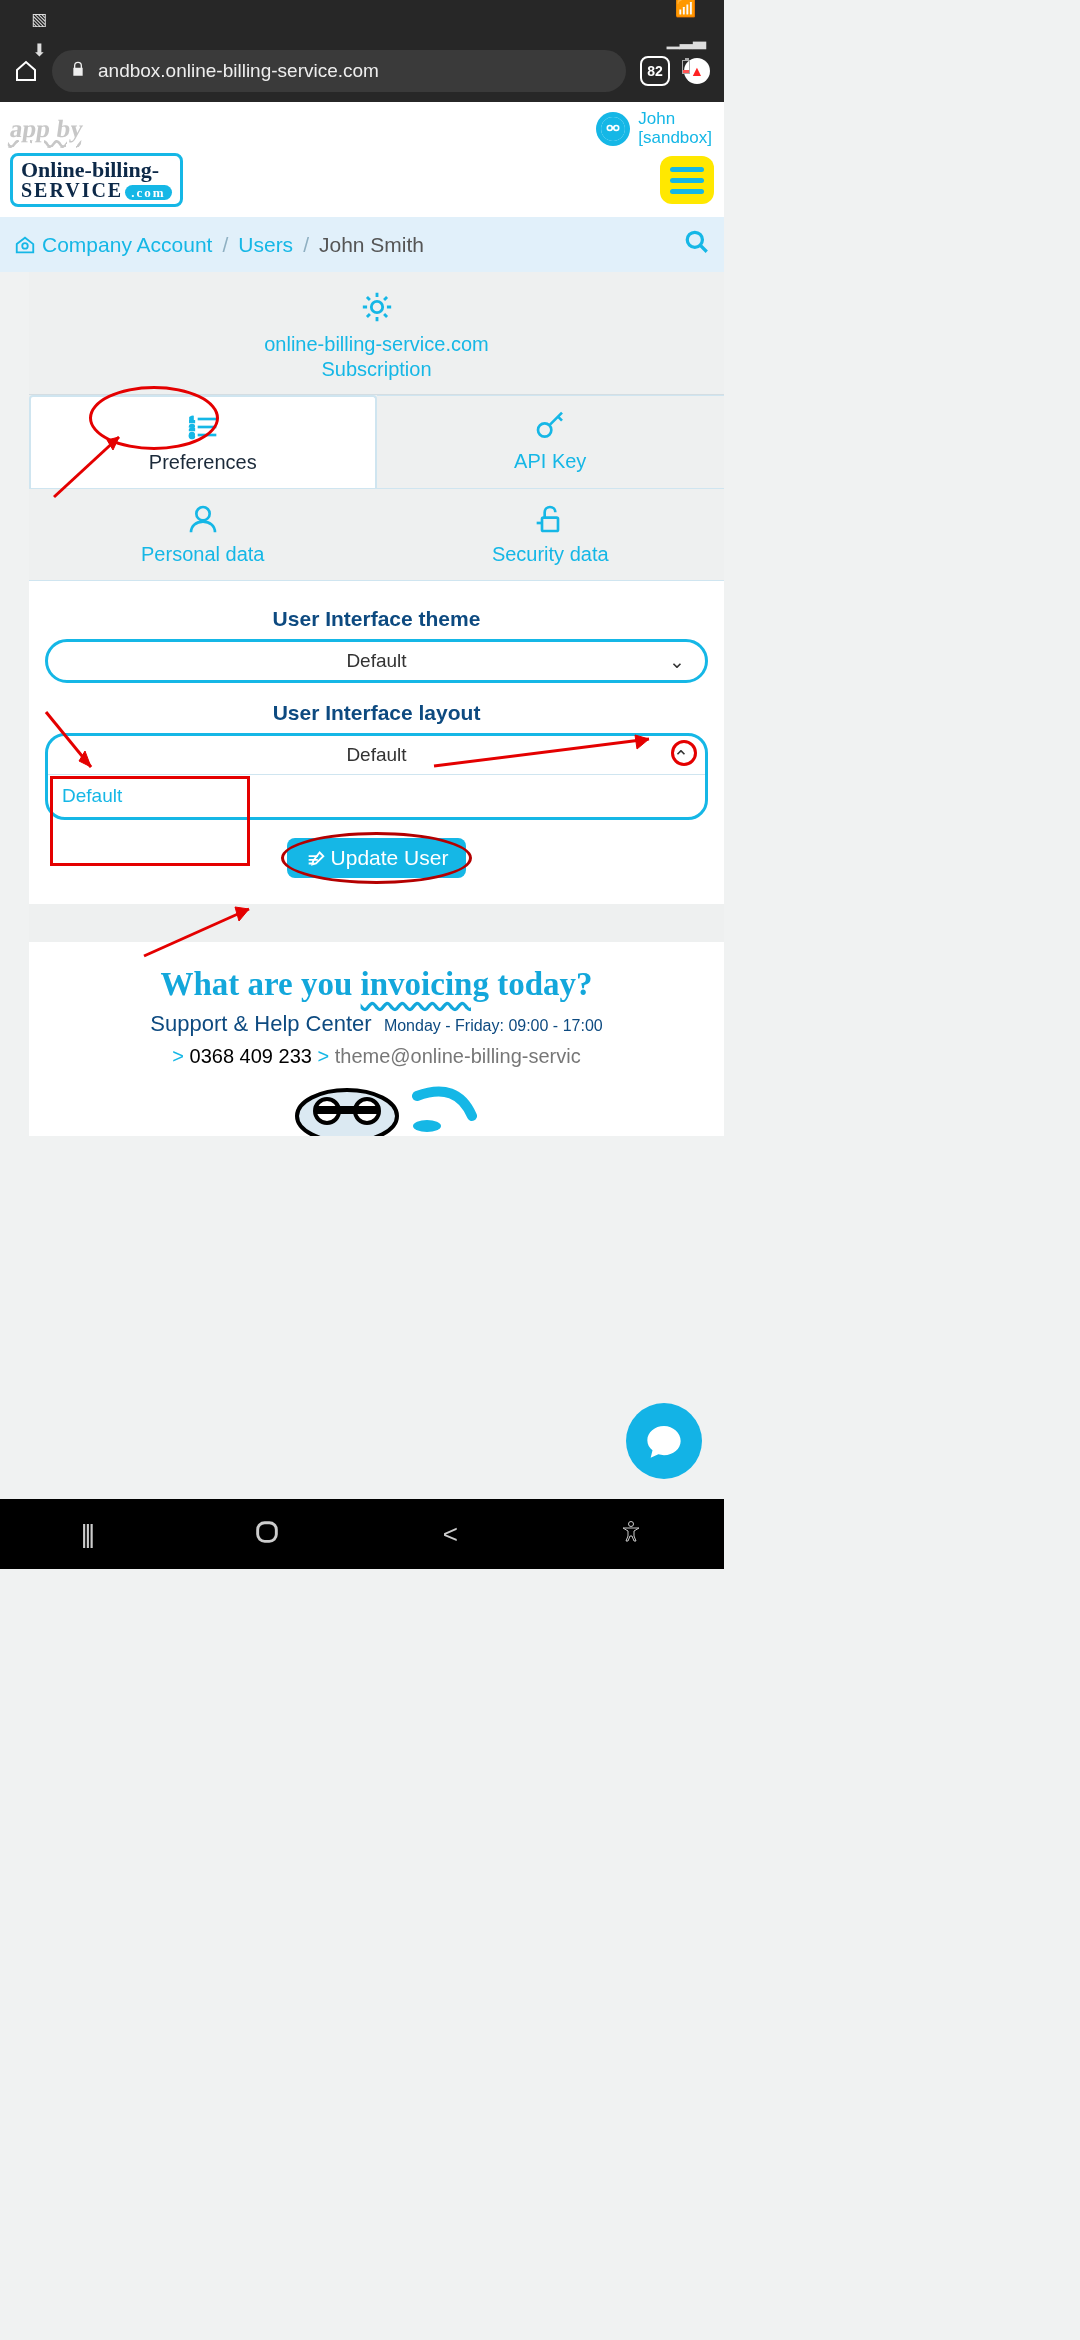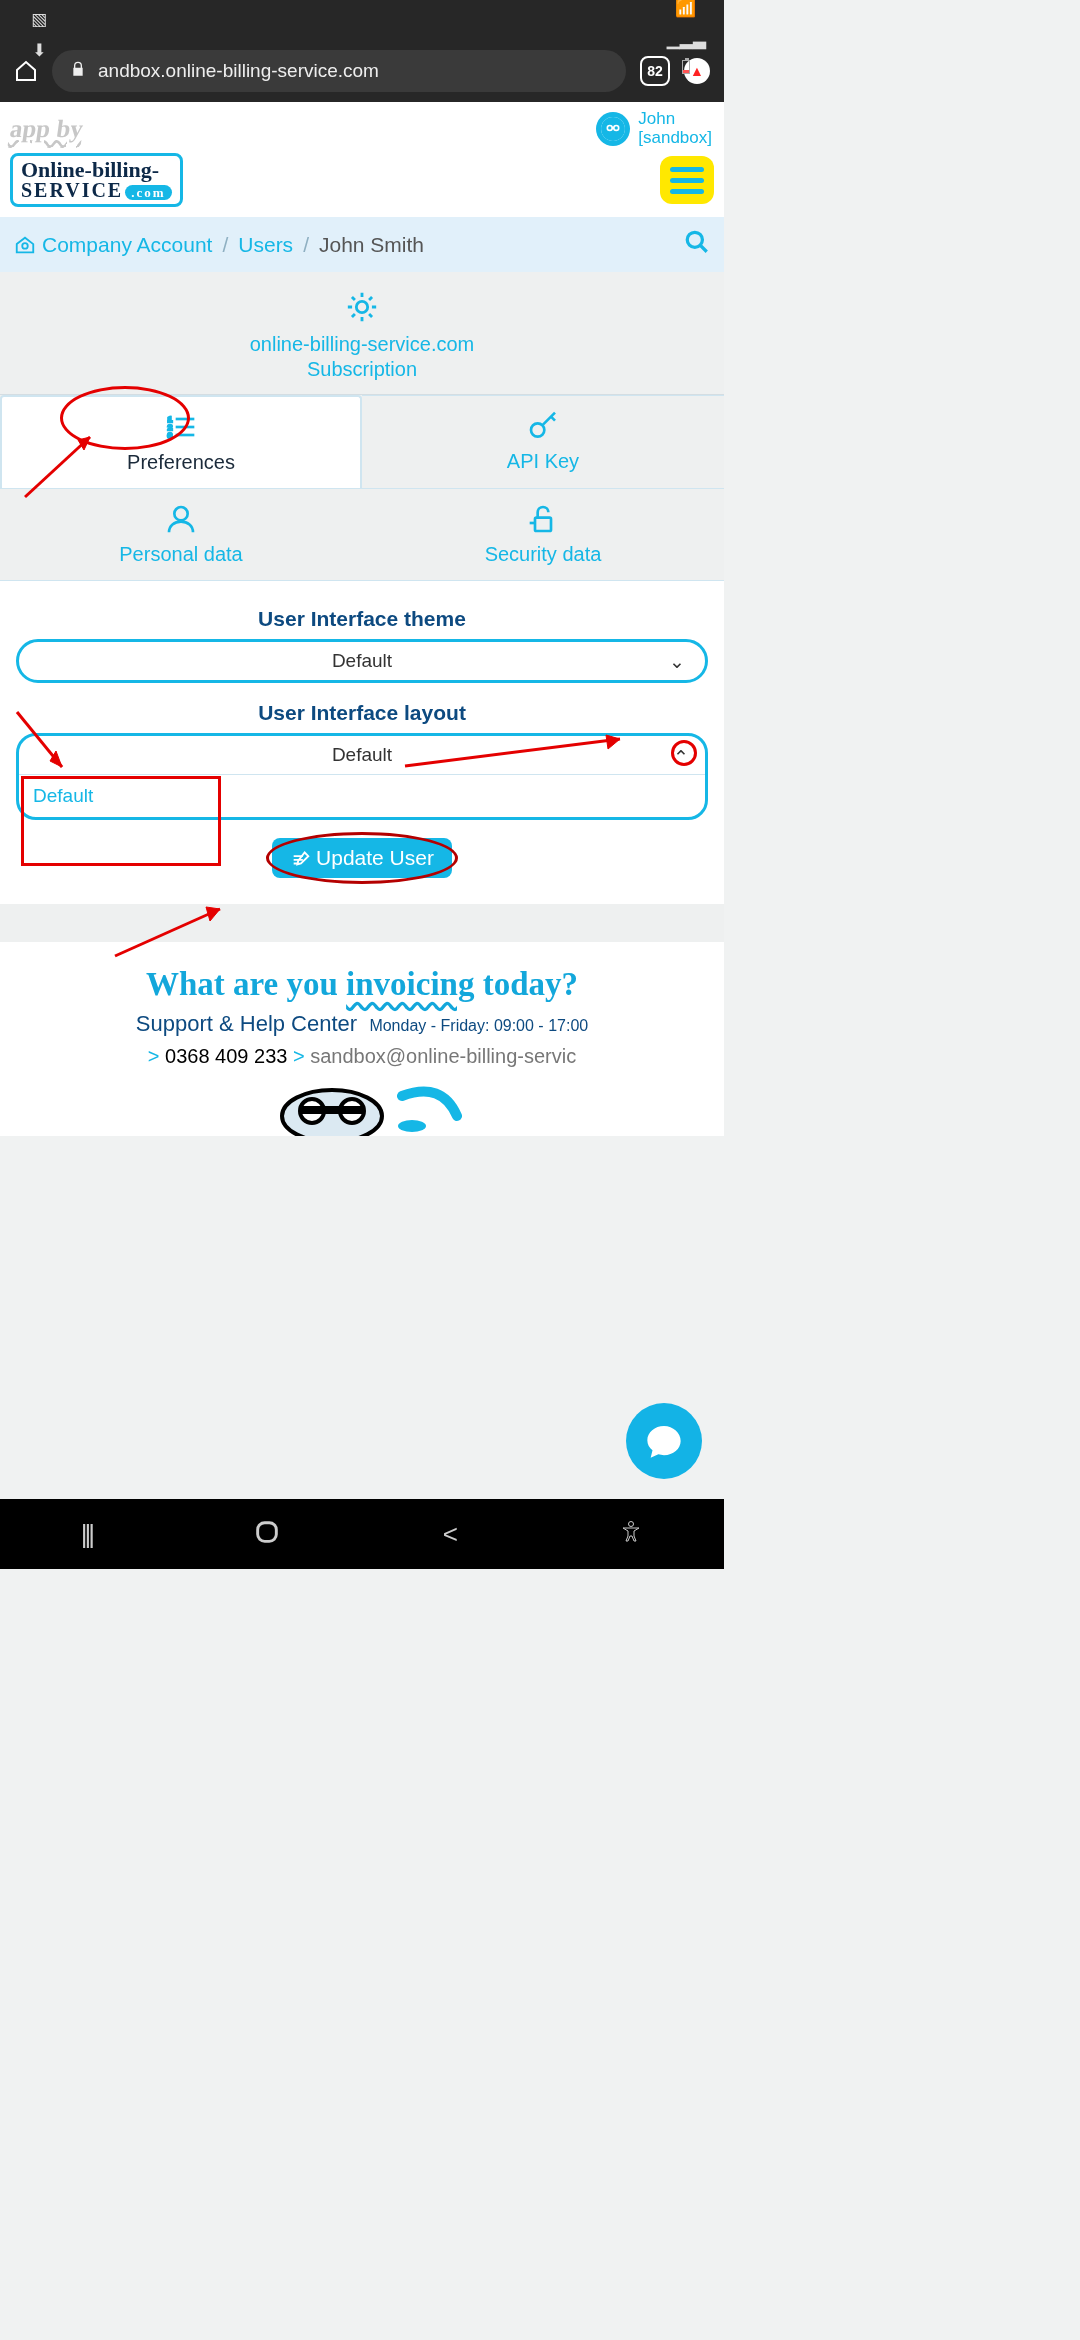--- a/index.html
+++ b/index.html
@@ -281,21 +281,21 @@
   <span class="crumb-sep">/</span>
   <span class="crumb-current">John Smith</span>
   <span class="crumb-search">
     <svg viewBox="0 0 24 24" fill="none" stroke="#15b7e6" stroke-width="3">
         <circle cx="10" cy="10" r="7"></circle>
         <line x1="15" y1="15" x2="21" y2="21"></line>
       </svg>
   </span>
 </div>
 
-<div class="page" style="position:relative;">
+<div class="page" style="position:relative;margin-left:29px;">
 
   <div class="top-tab">
     <div class="tab-icon">
       <svg viewBox="0 0 24 24" fill="none" stroke-width="2">
           <circle cx="12" cy="12" r="4"></circle>
           <path d="M12 2v3M12 19v3M2 12h3M19 12h3M4.9 4.9l2.1 2.1M17 17l2.1 2.1M4.9 19.1l2.1-2.1M17 7l2.1-2.1"></path>
         </svg>
     </div>
     <div class="tab-label">
       <div>online-billing-service.com</div>
@@ -402,21 +402,21 @@
       <span>What are you </span><span class="inv">invoicing</span><span> today?</span>
     </div>
     <div class="support-line">
       <span>Support &amp; Help Center</span>
       &nbsp;<span class="hours">Monday - Friday: 09:00 - 17:00</span>
     </div>
     <div class="contact-line">
       <span class="chev">&gt;</span>
       <span class="phone">0368 409 233</span>
       <span class="chev">&gt;</span>
-      <span>sandbox@online-billing-servic</span>
+      <span>theme@online-billing-servic</span>
     </div>
     <div class="mascot">
       <svg width="200" height="60" viewBox="0 0 200 60">
         <ellipse cx="70" cy="40" rx="50" ry="26" fill="#dbe9f2" stroke="#000" stroke-width="4"></ellipse>
         <circle cx="50" cy="35" r="12" fill="#fff" stroke="#000" stroke-width="4"></circle>
         <circle cx="90" cy="35" r="12" fill="#fff" stroke="#000" stroke-width="4"></circle>
         <rect x="38" y="30" width="64" height="8" fill="#000"></rect>
         <path d="M140 20 Q180 5 195 40" fill="none" stroke="#15b7e6" stroke-width="10" stroke-linecap="round"></path>
         <ellipse cx="150" cy="50" rx="14" ry="6" fill="#15b7e6"></ellipse>
       </svg>

